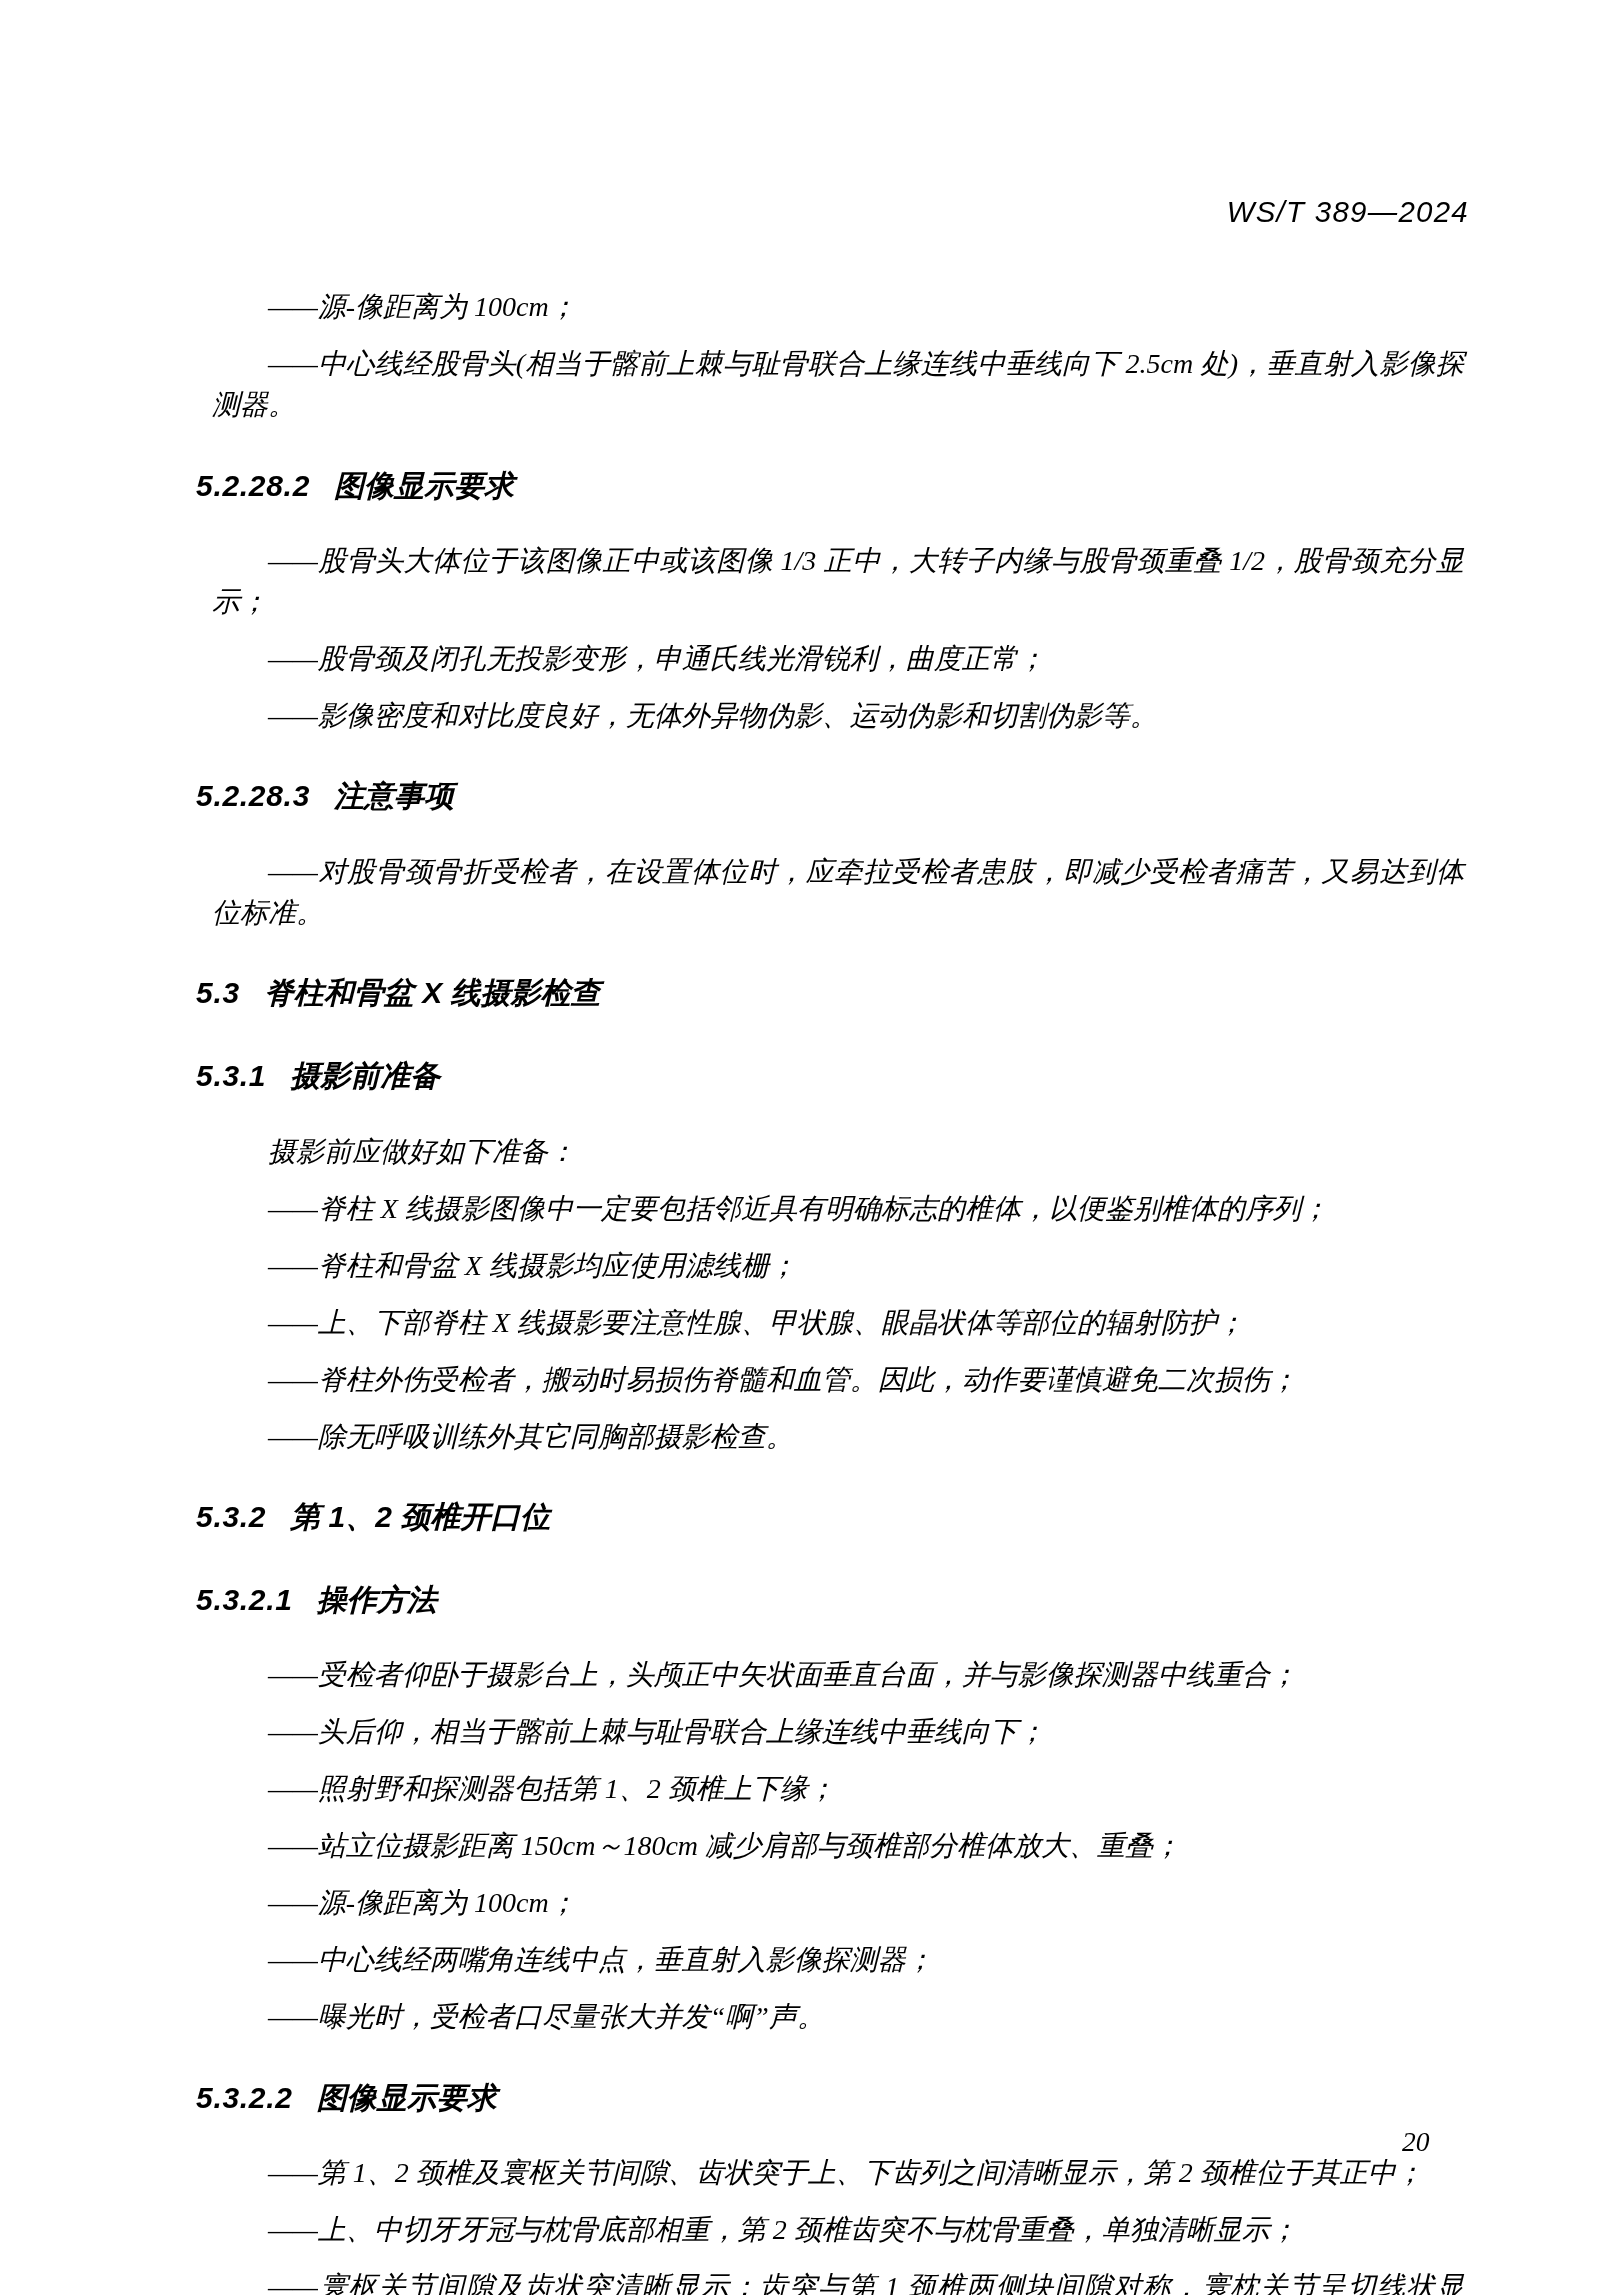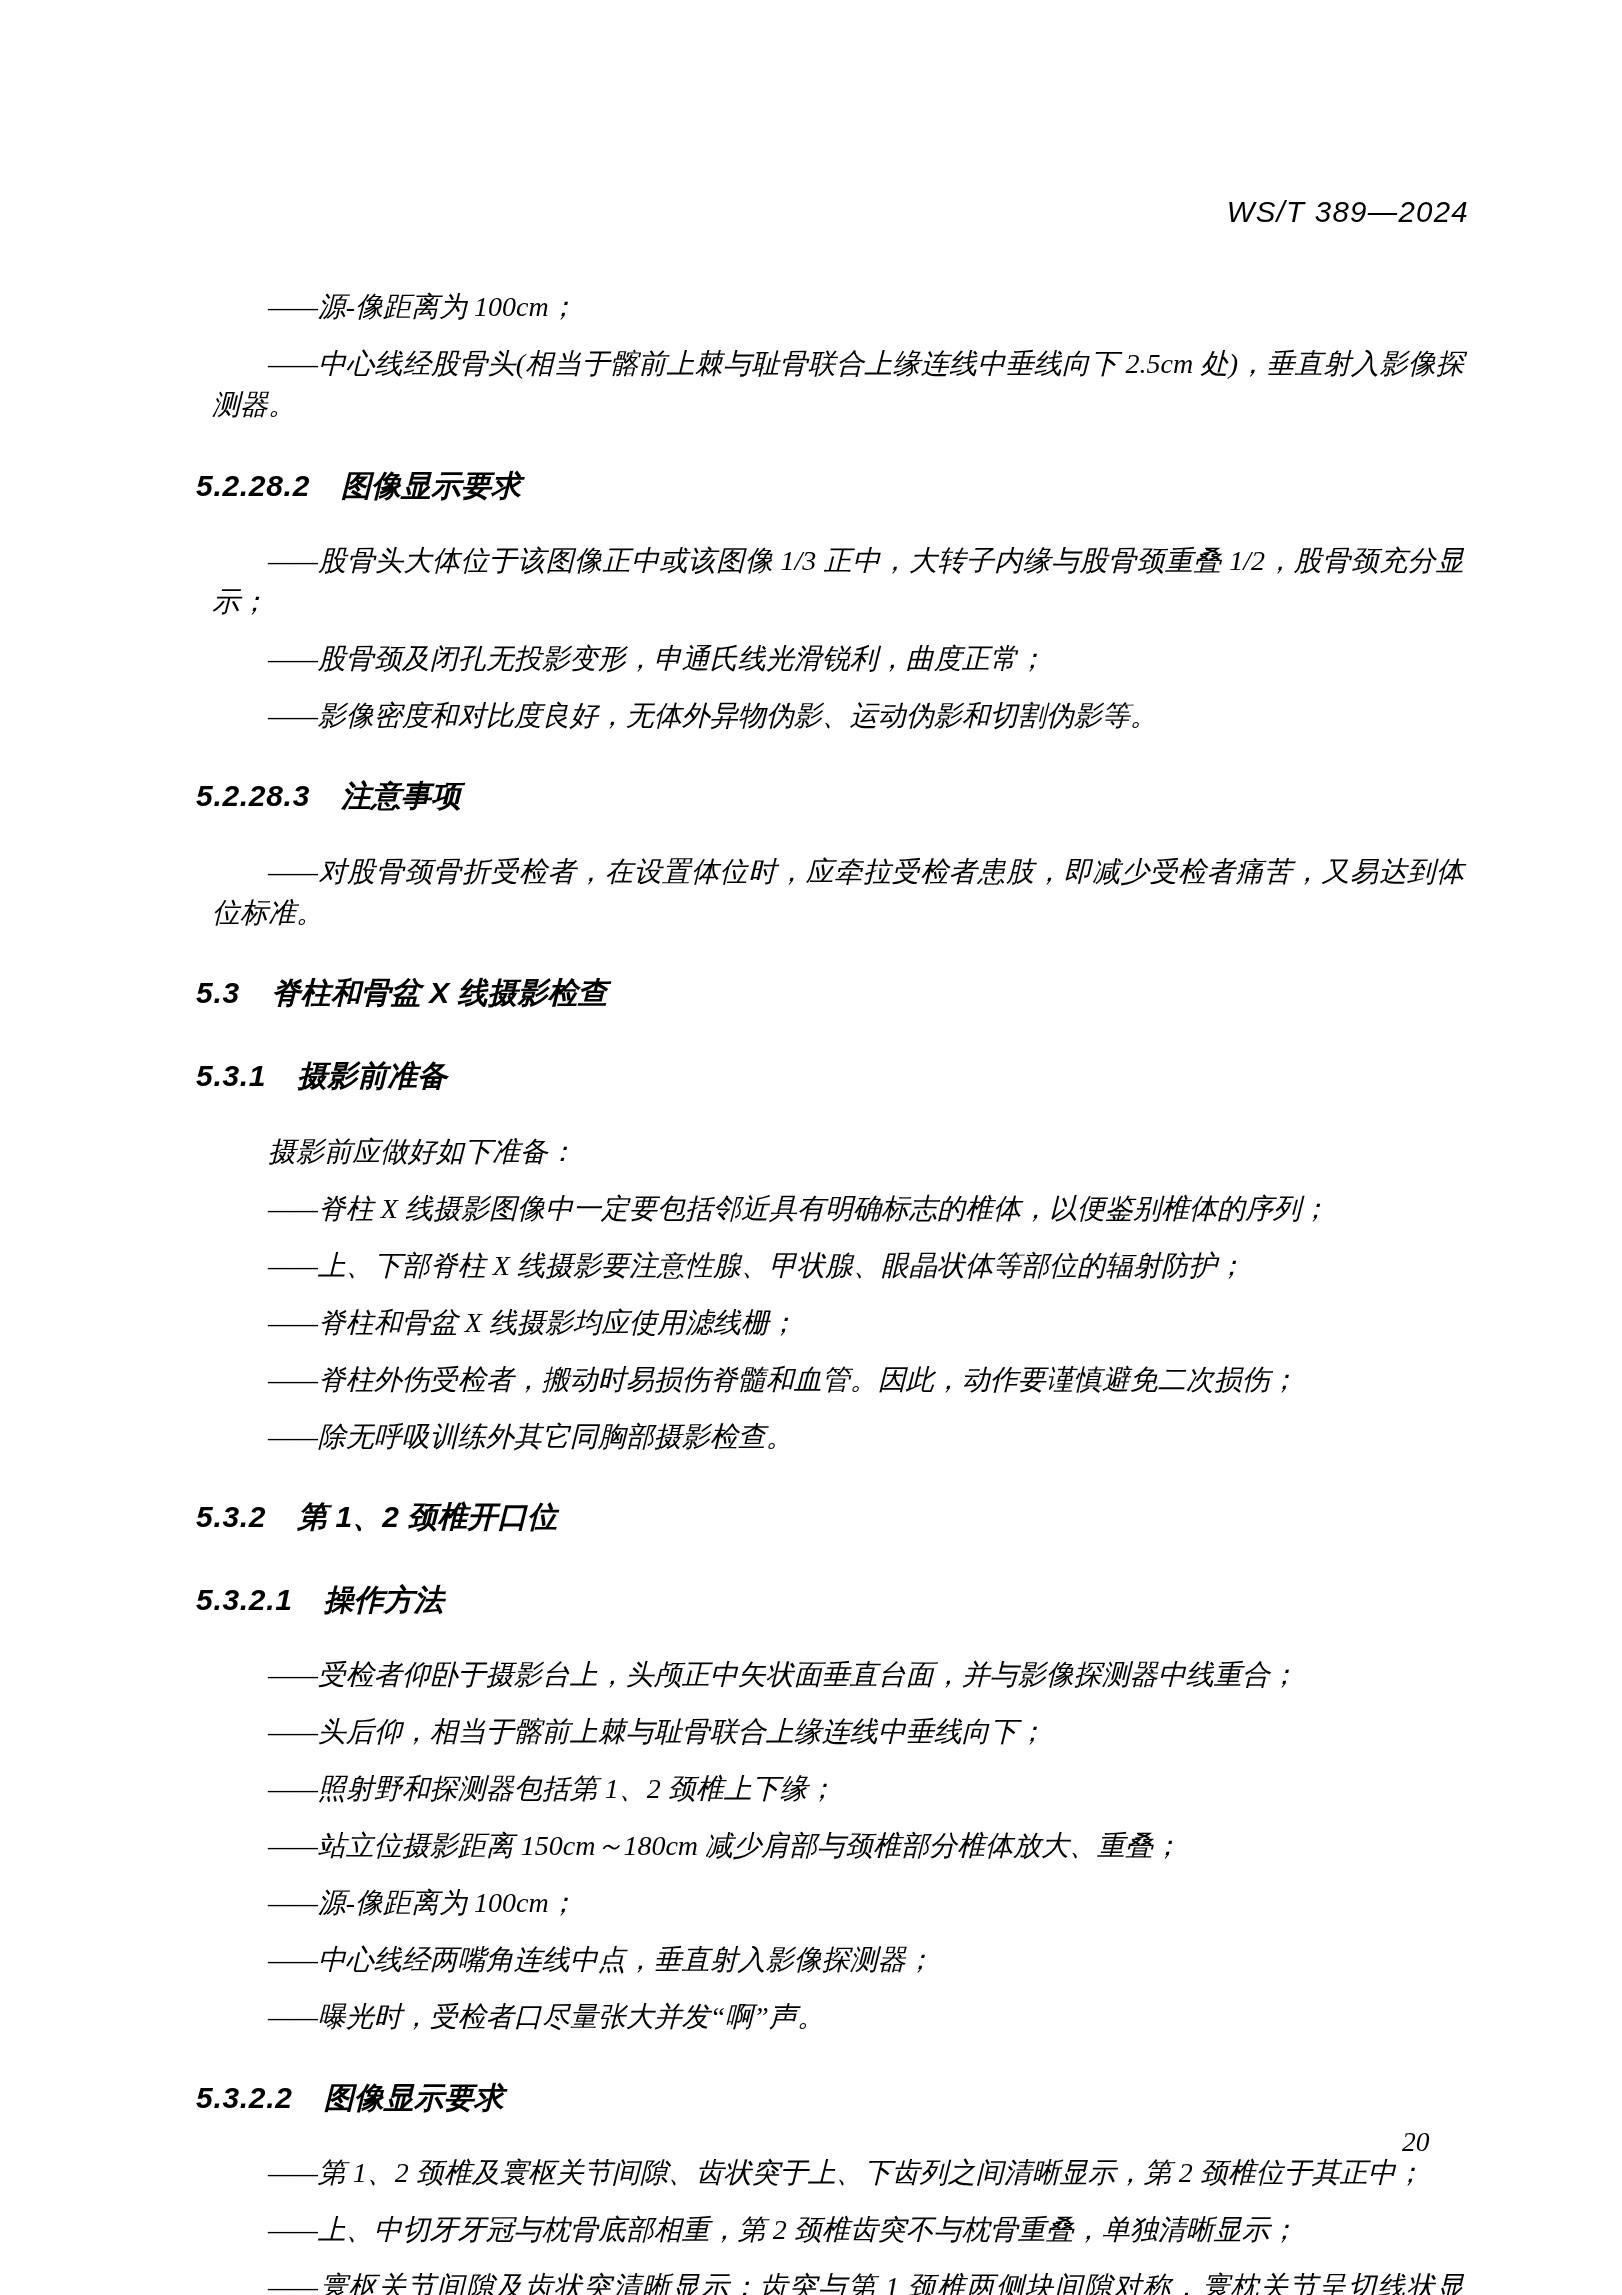--- a/index.html
+++ b/index.html
@@ -44,21 +44,21 @@
   .heading {
     margin: 0;
     padding: 23.6px 0 18.3px 0;
     font-family: "Liberation Sans", "DejaVu Sans", sans-serif;
     font-weight: bold;
     font-size: 30px;
     line-height: 41px;
     text-align: left;
   }
   .heading .num {
-    margin-right: 31px;
+    margin-right: 24px;
     letter-spacing: 0.7px;
     text-align: center;
   }
   .page-number {
     position: absolute;
     top: 2089px;
     left: 1402px;
     font-size: 27.5px;
     line-height: 41px;
     font-family: "Liberation Serif", "DejaVu Serif", serif;
@@ -93,23 +93,23 @@
     <p class="clause"><span class="dash">——</span><span>对股骨颈骨折受检者，在设置体位时，应牵拉受检者患肢，即减少受检者痛苦，又易达到体位标准。</span></p>
 
     <h3 class="heading"><span class="num">5.3</span><span>脊柱和骨盆 X 线摄影检查</span></h3>
 
     <h4 class="heading"><span class="num">5.3.1</span><span>摄影前准备</span></h4>
 
     <p class="clause"><span>摄影前应做好如下准备：</span></p>
 
     <p class="clause"><span class="dash">——</span><span>脊柱 X 线摄影图像中一定要包括邻近具有明确标志的椎体，以便鉴别椎体的序列；</span></p>
 
+    <p class="clause"><span class="dash">——</span><span>脊柱和骨盆 X 线摄影均应使用滤线栅；</span></p>
+
     <p class="clause"><span class="dash">——</span><span>上、下部脊柱 X 线摄影要注意性腺、甲状腺、眼晶状体等部位的辐射防护；</span></p>
-
-    <p class="clause"><span class="dash">——</span><span>脊柱和骨盆 X 线摄影均应使用滤线栅；</span></p>
 
     <p class="clause"><span class="dash">——</span><span>脊柱外伤受检者，搬动时易损伤脊髓和血管。因此，动作要谨慎避免二次损伤；</span></p>
 
     <p class="clause"><span class="dash">——</span><span>除无呼吸训练外其它同胸部摄影检查。</span></p>
 
     <h4 class="heading"><span class="num">5.3.2</span><span>第 1、2 颈椎开口位</span></h4>
 
     <h4 class="heading"><span class="num">5.3.2.1</span><span>操作方法</span></h4>
 
     <p class="clause"><span class="dash">——</span><span>受检者仰卧于摄影台上，头颅正中矢状面垂直台面，并与影像探测器中线重合；</span></p>

